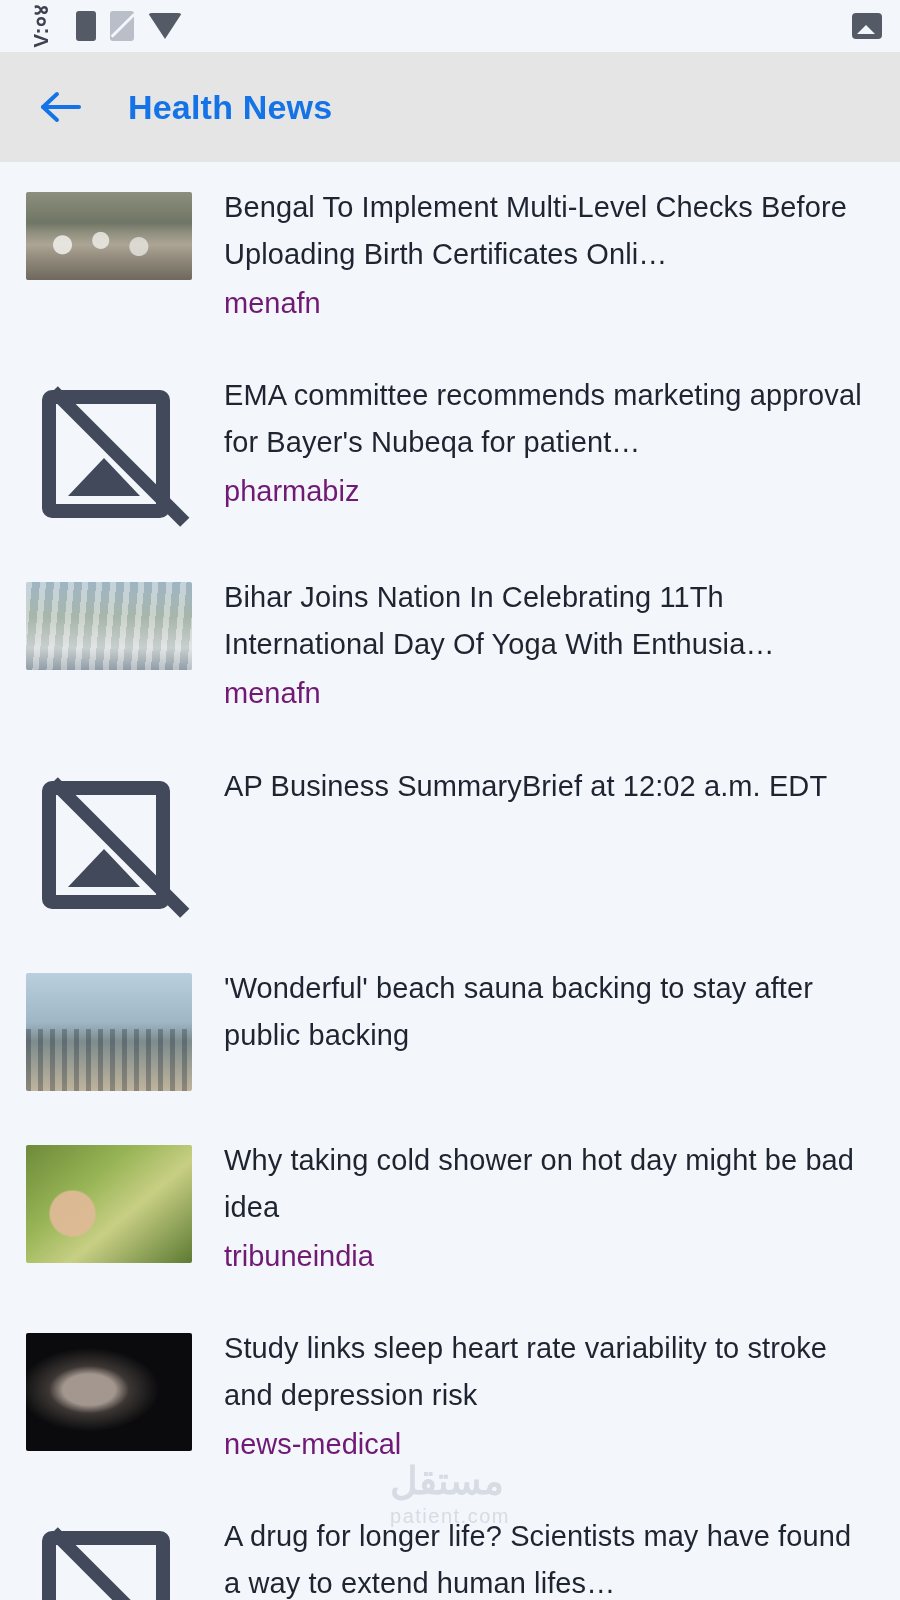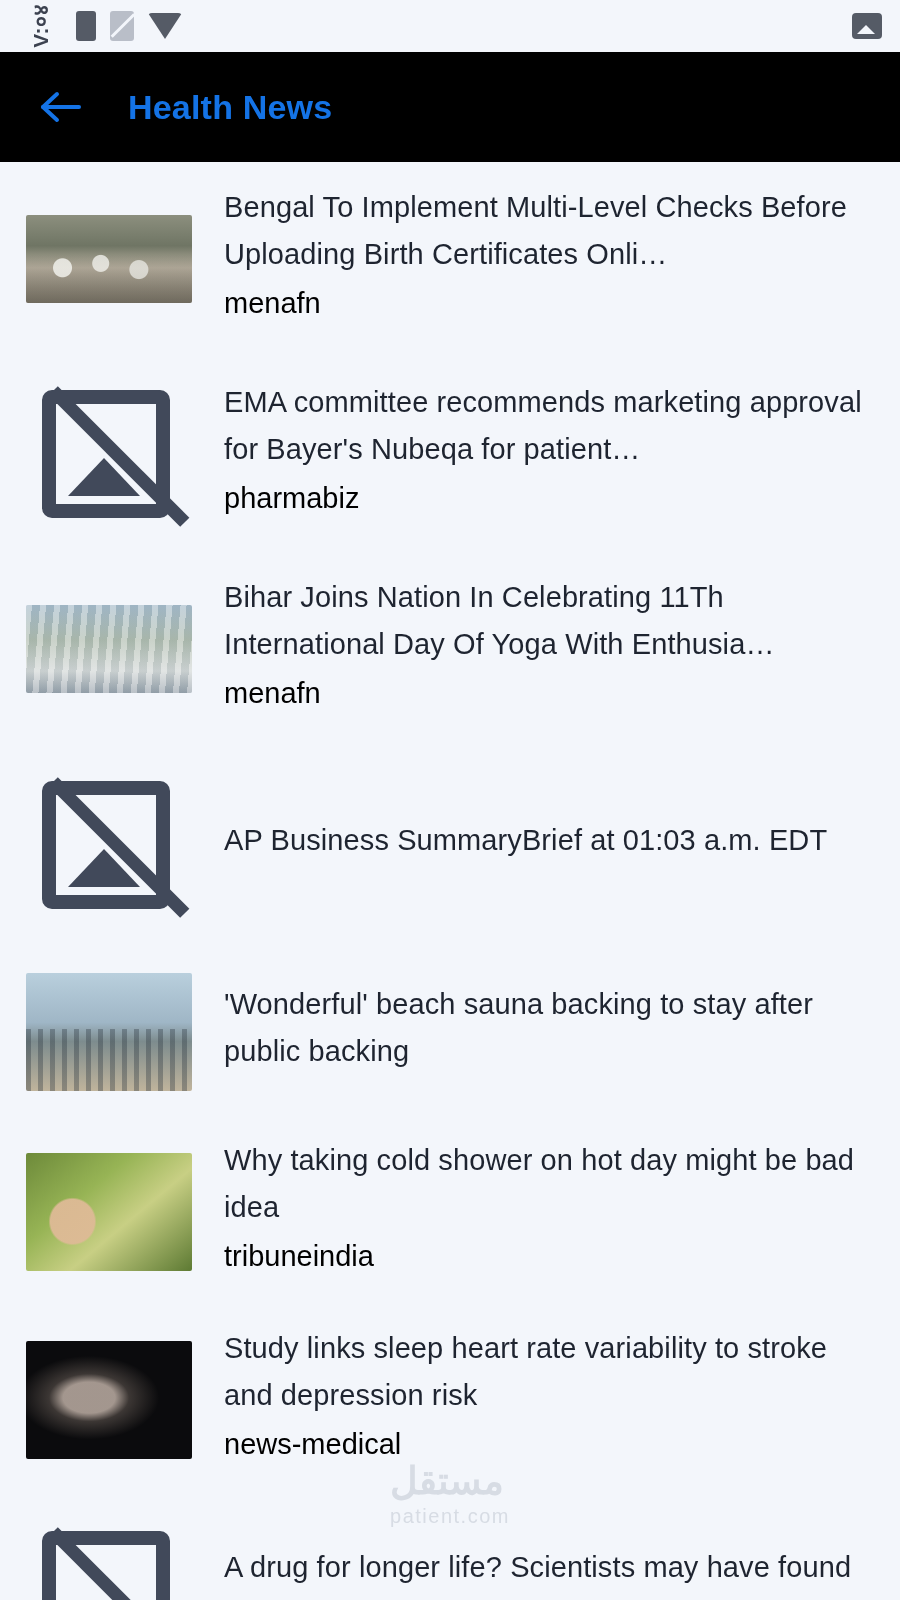--- a/index.html
+++ b/index.html
@@ -77,21 +77,21 @@
     border-right: 9px solid transparent;
     border-bottom: 9px solid #f3f6fb;
   }
 
   
   .appbar {
     height: 110px;
     display: flex;
     align-items: center;
     padding: 0 34px;
-    background: #000000;
+    background: #e5e5e5;
   }
   .back-btn {
     width: 54px; height: 54px;
     display: flex; align-items: center; justify-content: center;
     cursor: pointer;
   }
   .back-arrow { display: block; }
   .appbar-title {
     margin-left: 40px;
     font-size: 34px;
@@ -99,21 +99,21 @@
     color: #1473e6;
     letter-spacing: .2px;
   }
 
   
   .news-list {
     padding: 22px 0 0 0;
   }
   .news-item {
     display: flex;
-    align-items: center;
+    align-items: flex-start;
     padding: 0 26px 0 26px;
     margin-bottom: 46px;
     cursor: pointer;
   }
   .thumb-wrap {
     width: 166px;
     min-width: 166px;
     margin-right: 32px;
     display: flex;
     justify-content: center;
@@ -175,21 +175,21 @@
     font-weight: 400;
     letter-spacing: .1px;
     display: -webkit-box;
     -webkit-line-clamp: 2;
     -webkit-box-orient: vertical;
     overflow: hidden;
   }
   .source {
     font-size: 29px;
     line-height: 1.6;
-    color: #000000;
+    color: #701a75;
     margin-top: 2px;
   }
 
   
   .ph-a { background: linear-gradient(180deg,#8c8f7e 0%,#6f7564 35%,#b8b0a0 60%,#8a8577 100%); }
   .ph-a::after { content:""; position:absolute; inset:0;
     background:
       radial-gradient(circle at 22% 60%, rgba(240,240,235,.85) 0 9px, transparent 10px),
       radial-gradient(circle at 45% 55%, rgba(240,240,235,.8) 0 8px, transparent 9px),
       radial-gradient(circle at 68% 62%, rgba(235,235,230,.75) 0 9px, transparent 10px),
@@ -299,21 +299,21 @@
 
   <div class="news-item">
     <div class="thumb-wrap">
       <div class="broken-img">
         <div class="frame"></div>
           <div class="mount"></div>
           <div class="slash"></div>
       </div>
     </div>
     <div class="texts">
-      <div class="headline">AP Business SummaryBrief at 01:03 a.m. EDT</div>
+      <div class="headline">AP Business SummaryBrief at 12:02 a.m. EDT</div>
     </div>
   </div>
 
   <div class="news-item">
     <div class="thumb-wrap">
       <div class="thumb tall ph-c"></div>
     </div>
     <div class="texts">
       <div class="headline">'Wonderful' beach sauna backing to stay after public backing</div>
     </div>

